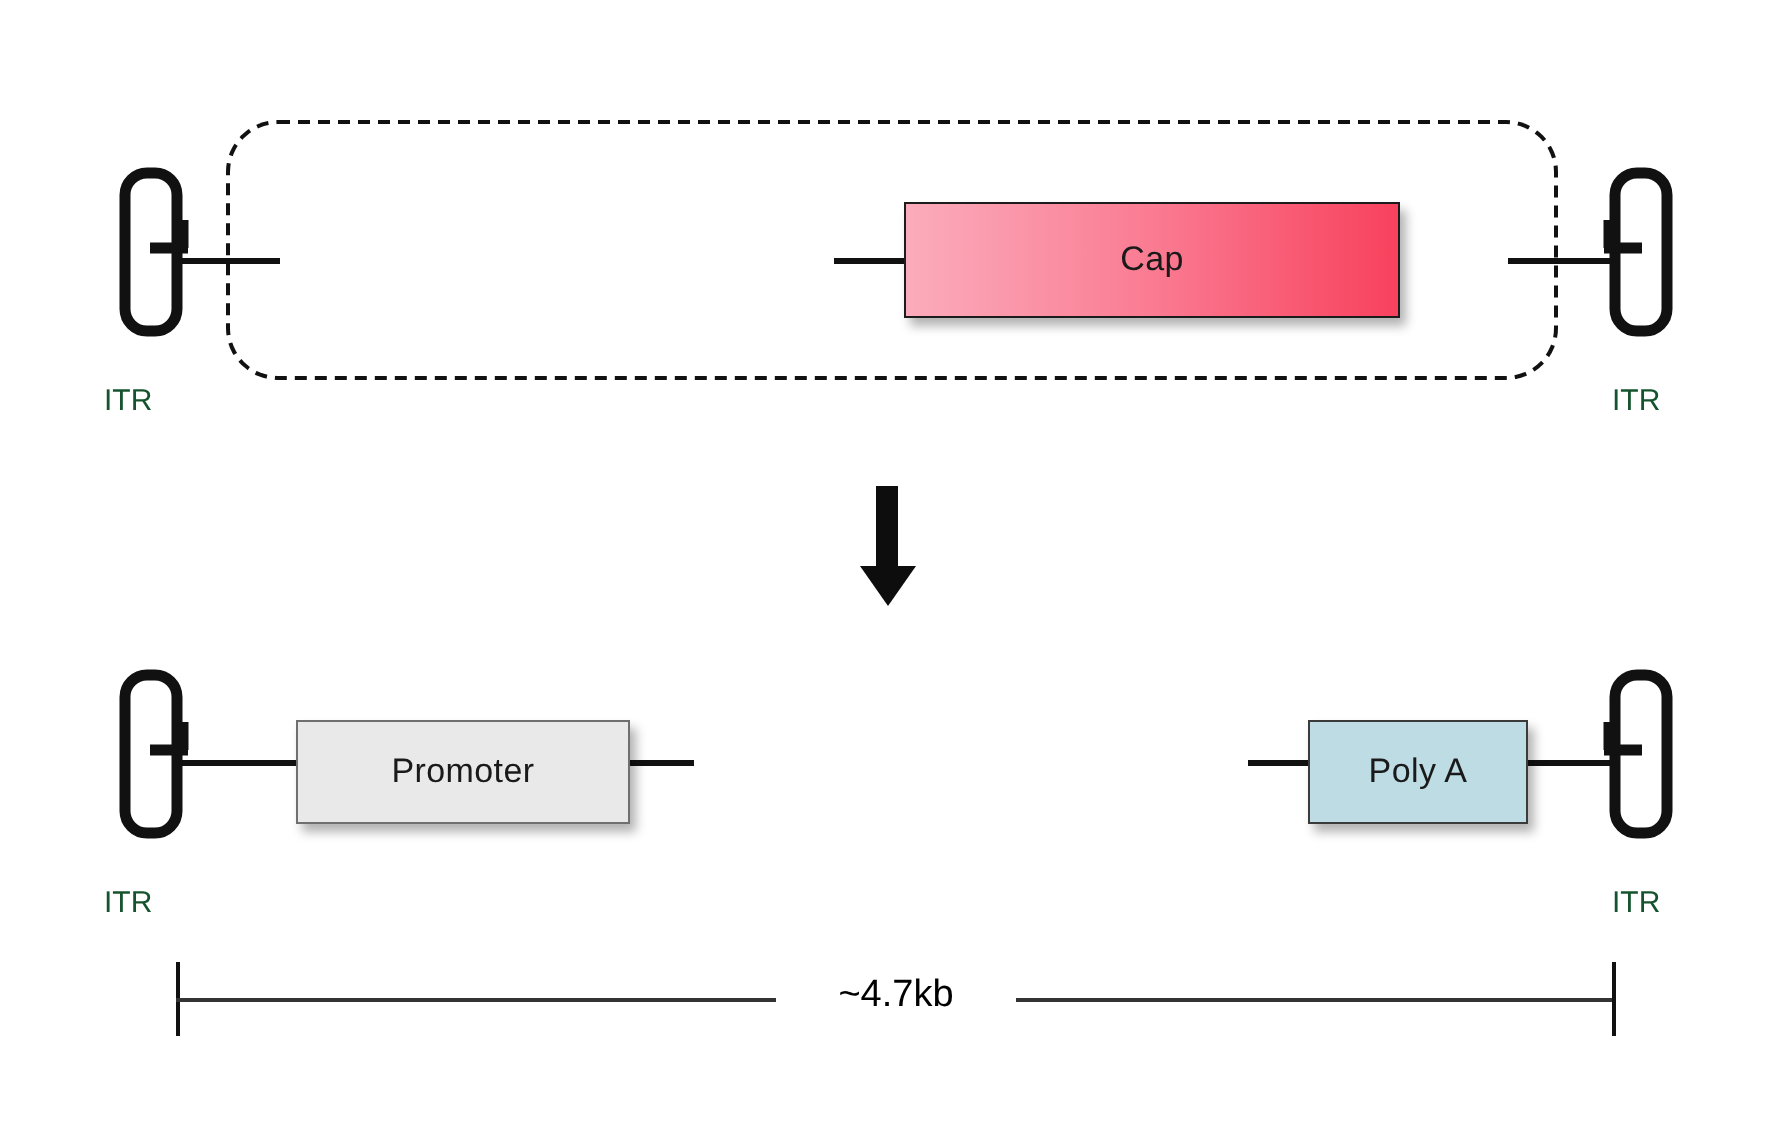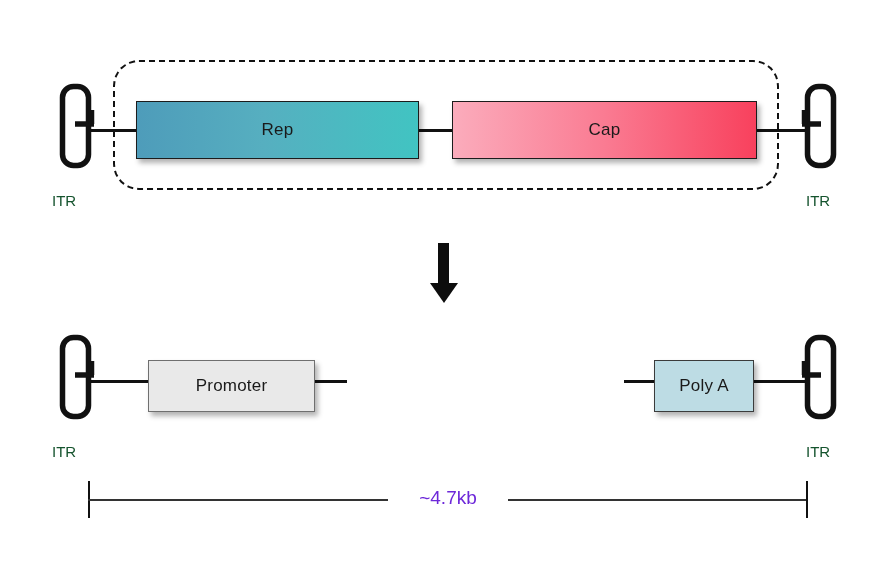--- a/index.html
+++ b/index.html
@@ -102,21 +102,21 @@
     background: #111;
   }
   .scale-line {
     position: absolute;
     height: 2.2px;
     background: #333;
   }
   .scale-label {
     position: absolute;
     font-size: 19px;
-    color: #6d28d9;
+    color: #000000;
     white-space: nowrap;
     text-align: center;
   }
 </style>
 </head>
 <body>
 
 <div id="diagram">
 
   <div class="dashed-box" style="left:113px; top:60px; width:666px; height:130px;"></div>
@@ -125,27 +125,24 @@
     <svg width="48" height="88" viewBox="0 0 48 88">
       <rect x="4.5" y="4.5" width="26" height="79" rx="11" ry="11" fill="#ffffff" stroke="#111" stroke-width="5.5"></rect>
       <path d="M17 42 L36 42" stroke="#111" stroke-width="5.5" fill="none" stroke-linecap="butt"></path>
       <path d="M33.5 42 L33.5 28" stroke="#111" stroke-width="5.5" fill="none"></path>
     </svg>
   </div>
   <div class="itr-label" style="left:52px; top:192px;">ITR</div>
 
   <div class="connector" style="left:84px; top:129px; width:56px;"></div>
 
-  <div class="gene-box box-rep" style="left:136px; top:101px; width:283px; height:58px;">
-    <span class="gene-label">Rep</span>
-  </div>
 
   <div class="connector" style="left:417px; top:129px; width:38px;"></div>
 
-  <div class="gene-box box-cap" style="left:452px; top:101px; width:305px; height:58px;">
+  <div class="gene-box box-cap" style="left:452px; top:101px; width:248px; height:58px;">
     <span class="gene-label">Cap</span>
   </div>
 
   <div class="connector" style="left:754px; top:129px; width:58px;"></div>
 
   <div class="itr" style="left:790px; top:82px; transform:scaleX(-1);">
     <svg width="48" height="88" viewBox="0 0 48 88">
       <rect x="4.5" y="4.5" width="26" height="79" rx="11" ry="11" fill="#ffffff" stroke="#111" stroke-width="5.5"></rect>
       <path d="M17 42 L36 42" stroke="#111" stroke-width="5.5" fill="none"></path>
       <path d="M33.5 42 L33.5 28" stroke="#111" stroke-width="5.5" fill="none"></path>
@@ -173,21 +170,21 @@
 
   <div class="gene-box box-promoter" style="left:148px; top:360px; width:167px; height:52px;">
     <span class="gene-label">Promoter</span>
   </div>
 
   <div class="connector" style="left:313px; top:380px; width:34px;"></div>
 
 
   <div class="connector" style="left:624px; top:380px; width:32px;"></div>
 
-  <div class="gene-box box-polya" style="left:654px; top:360px; width:100px; height:52px;">
+  <div class="gene-box box-polya" style="left:654px; top:360px; width:110px; height:52px;">
     <span class="gene-label">Poly A</span>
   </div>
 
   <div class="connector" style="left:749px; top:380px; width:63px;"></div>
 
   <div class="itr" style="left:790px; top:333px; transform:scaleX(-1);">
     <svg width="48" height="88" viewBox="0 0 48 88">
       <rect x="4.5" y="4.5" width="26" height="79" rx="11" ry="11" fill="#ffffff" stroke="#111" stroke-width="5.5"></rect>
       <path d="M17 42 L36 42" stroke="#111" stroke-width="5.5" fill="none"></path>
       <path d="M33.5 42 L33.5 28" stroke="#111" stroke-width="5.5" fill="none"></path>

